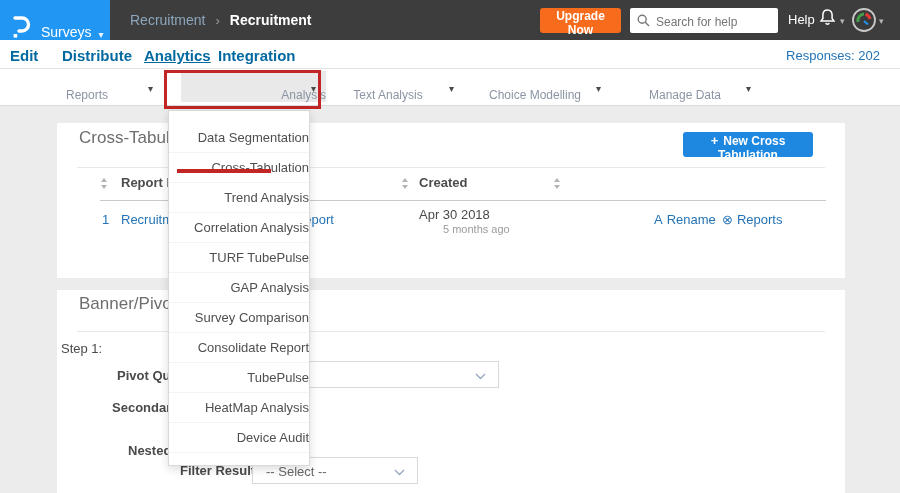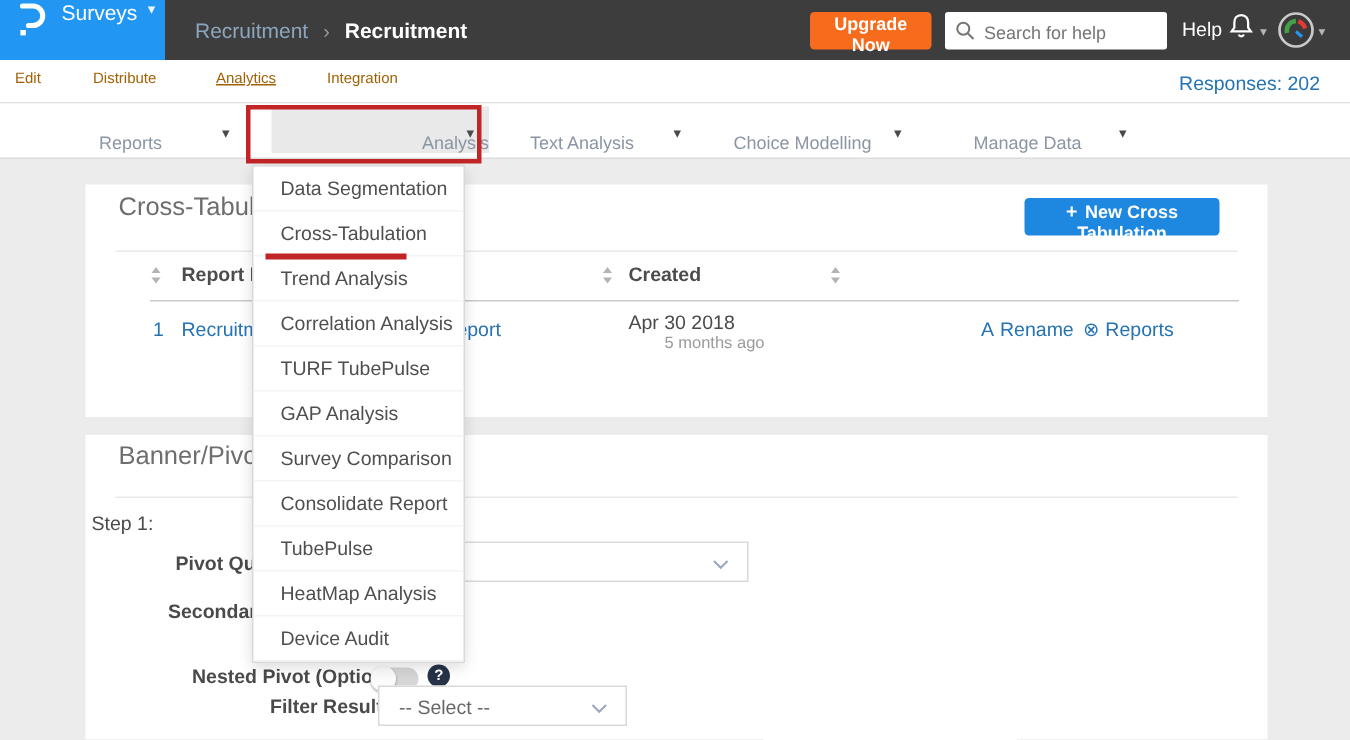--- a/index.html
+++ b/index.html
@@ -1,41 +1,41 @@
 <!DOCTYPE html>
 <html><head>
 <meta charset="utf-8">
 <style>
   html,body{margin:0;padding:0;}
   body{width:900px;height:493px;font-family:"Liberation Sans",sans-serif;background:#ececec;position:relative;overflow:hidden;}
 
   
   .topbar{position:absolute;left:0;top:0;width:900px;height:40px;background:#3d3d3d;}
-  .logo-box{position:absolute;left:0;top:0;width:110px;height:40px;background:#2196f3;display:flex;align-items:flex-start;cursor:pointer;}
+  .logo-box{position:absolute;left:0;top:0;width:110px;height:40px;background:#2196f3;display:flex;align-items:flex-end;cursor:pointer;}
   .logo-box svg{margin-left:11px;}
   .logo-box .prod{color:#fff;font-size:14px;margin-left:10px;}
   .logo-box .caret{color:#eaf4ff;font-size:10px;margin-left:7px;}
   .breadcrumb{position:absolute;left:130px;top:0;height:40px;display:flex;align-items:center;font-size:14px;}
   .bc-link{color:#8ba6bd;cursor:pointer;}
   .bc-sep{color:#9a9a9a;margin:0 10px;font-size:13px;}
   .bc-cur{color:#ffffff;font-weight:bold;}
   .upgrade{position:absolute;left:540px;top:8px;width:81px;height:25px;background:#f76b1c;border:none;border-radius:3px;color:#fff;font-weight:bold;font-size:12px;font-family:"Liberation Sans",sans-serif;cursor:pointer;}
   .search{position:absolute;left:630px;top:8px;width:148px;height:25px;background:#fff;border-radius:2px;}
   .search svg{position:absolute;left:7px;top:6px;}
   .search input{position:absolute;left:24px;top:0;width:118px;height:25px;border:none;outline:none;font-size:12px;color:#444;font-family:"Liberation Sans",sans-serif;background:transparent;}
   .help{position:absolute;left:788px;top:12px;color:#fff;font-size:13px;cursor:pointer;}
   .bell{position:absolute;left:818px;top:7px;cursor:pointer;}
   .mini-caret{color:#b5b5b5;font-size:9px;}
   .bell .mini-caret{position:absolute;left:22px;top:9px;}
   .avatar{position:absolute;left:851px;top:7px;cursor:pointer;}
   .avatar .mini-caret{position:absolute;left:28px;top:9px;}
 
   
   .subnav{position:absolute;left:0;top:40px;width:900px;height:28px;background:#fff;border-bottom:1px solid #e2e2e2;}
-  .subnav a{position:absolute;top:7px;color:#a16207;font-size:10px;font-weight:400;text-decoration:none;cursor:pointer;}
+  .subnav a{position:absolute;top:7px;color:#0369a1;font-size:15px;font-weight:700;text-decoration:none;cursor:pointer;}
   .subnav a.active{text-decoration:underline;}
   .responses{position:absolute;right:20px;top:8px;color:#2373b5;font-size:13px;}
 
   
   .toolbar{position:absolute;left:0;top:69px;width:900px;height:36px;background:#fff;border-bottom:1px solid #dcdcdc;}
   .tb-item{position:absolute;top:2px;height:31px;display:flex;flex-direction:column;align-items:center;justify-content:center;cursor:pointer;}
   .tb-item .lbl{font-size:12px;color:#8b95a3;margin-top:17px;}
   .tb-caret{position:absolute;font-size:10px;color:#4a4a4a;top:12px;}
   .tb-sel{background:#e9e9e9;}
   .red-box{position:absolute;left:164px;top:70px;width:151px;height:33px;border:3px solid #c12525;z-index:40;pointer-events:none;}
@@ -63,21 +63,21 @@
   .form-lbl{position:absolute;font-size:13px;font-weight:bold;color:#4a4a4a;}
   .step{position:absolute;left:4px;top:51px;font-size:13px;color:#4a4a4a;}
   .select{position:absolute;background:#fff;border:1px solid #d9d9d9;height:27px;box-sizing:border-box;cursor:pointer;}
   .select .val{position:absolute;left:13px;top:6px;font-size:13px;color:#666;}
   .select svg{position:absolute;right:12px;top:11px;}
   .toggle{position:absolute;left:191px;top:155px;width:31px;height:15px;background:#d6d6d6;border-radius:8px;cursor:pointer;}
   .toggle::before{content:"";position:absolute;left:-1px;top:-1px;width:17px;height:17px;background:#fbfbfb;border-radius:50%;box-shadow:0 1px 2px rgba(0,0,0,.35);}
   .qmark{position:absolute;left:228px;top:153px;width:15px;height:15px;border-radius:50%;background:#263248;color:#fff;font-size:10px;font-weight:bold;text-align:center;line-height:15px;}
 
   
-  .menu{position:absolute;left:168px;top:110px;width:142px;background:#fff;border:1px solid #d9d9d9;box-shadow:0 3px 9px rgba(0,0,0,.14);z-index:50;padding:0 0;box-sizing:border-box;}
+  .menu{position:absolute;left:168px;top:110px;width:142px;background:#fff;border:1px solid #d9d9d9;box-shadow:0 3px 9px rgba(0,0,0,.14);z-index:50;padding:12px 0;box-sizing:border-box;text-align:right;}
   .menu-item{height:29px;line-height:29px;padding-left:18px;font-size:13px;color:#4f4f4f;cursor:pointer;border-bottom:1px solid #f4f4f4;}
   .menu-item:last-child{border-bottom:none;}
   .red-underline{position:absolute;left:8px;top:58px;width:94px;height:4px;background:#c12525;z-index:51;pointer-events:none;}
 </style>
 </head>
 <body>
 
 <header class="topbar">
   <div class="logo-box">
     <svg width="20" height="26" viewBox="0 0 20 26">

